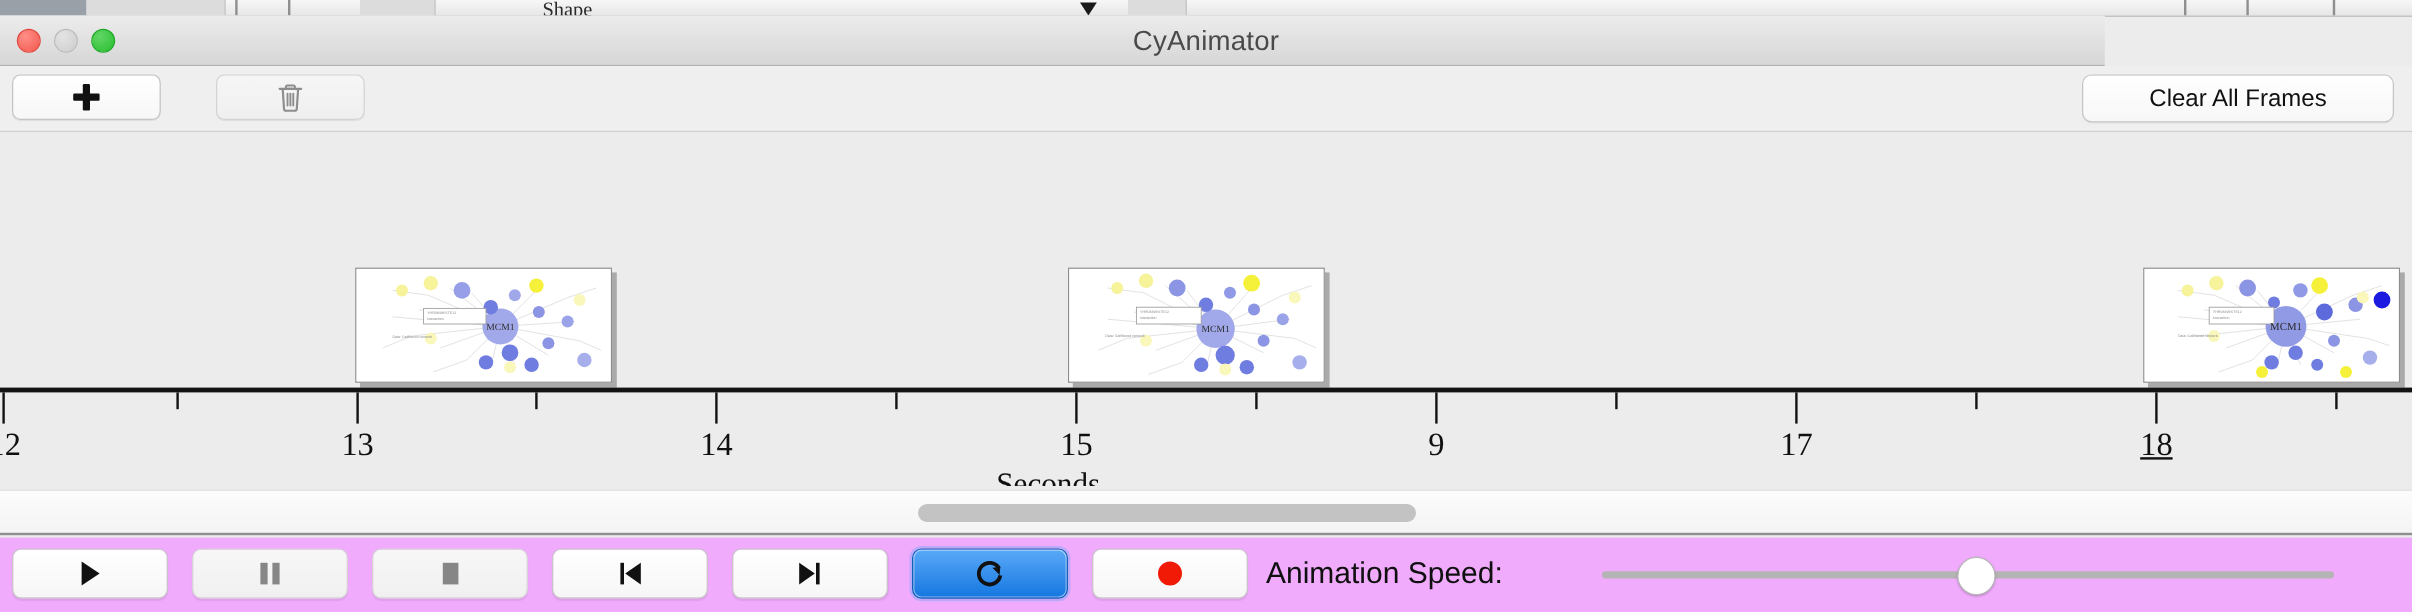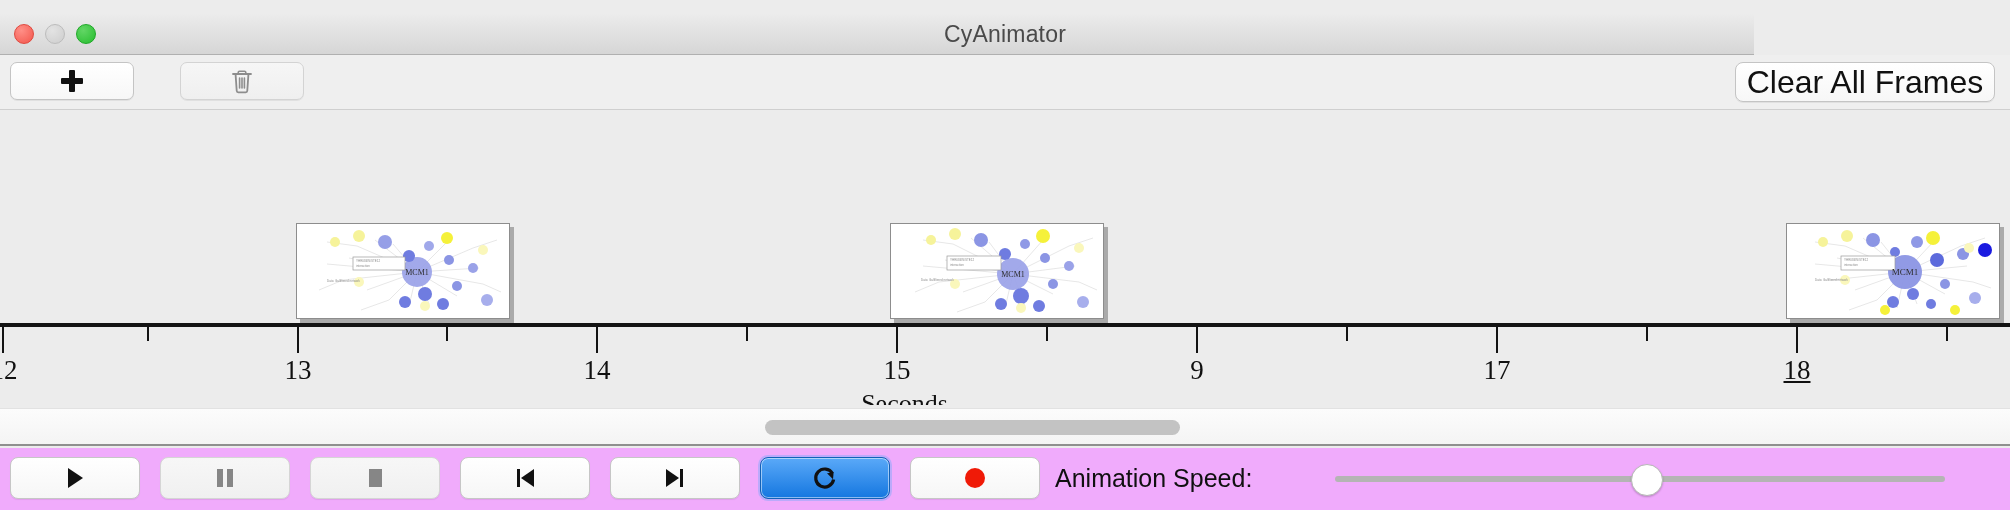--- a/index.html
+++ b/index.html
@@ -104,21 +104,21 @@
     cursor: default;
   }
   .btn.disabled {
     background: linear-gradient(#f6f6f6, #efefef);
     border-color: #d3d3d3;
   }
 
   .btn-add    { left: 10px;  top: 7px;  width: 124px; height: 38px; }
   .btn-del    { left: 180px; top: 7px;  width: 124px; height: 38px; }
   .btn-clear  { left: 1735px; top: 7px; width: 260px; height: 40px;
-                border-radius: 8px; font-size: 32px; color: #111; }
+                border-radius: 8px; font-size: 20px; color: #111; }
 
   .glyph-plus {
     position: relative; width: 26px; height: 26px;
   }
   .glyph-plus::before, .glyph-plus::after {
     content: ""; position: absolute; background: #111; border-radius: 1px;
   }
   .glyph-plus::before { left: 10px; top: 2px;  width: 6px;  height: 22px; }
   .glyph-plus::after  { left: 2px;  top: 10px; width: 22px; height: 6px;  }
 
@@ -176,21 +176,20 @@
     white-space: nowrap;
   }
   .ruler .axis-title {
     position: absolute;
     top: 66px;
     left: 0; width: 1747px;
     text-align: center;
     font-size: 26px;
     color: #101010;
     font-family: "Liberation Serif", serif;
-    margin-left: 31px;
   }
 
   
   .hscroll {
     position: absolute; left: 0; top: 408px;
     width: 2010px; height: 38px;
     background: linear-gradient(#fcfcfc, #f4f4f4);
     border-top: 1px solid #e2e2e2;
     border-bottom: 2px solid #8f8f8f;
     box-sizing: border-box;
@@ -256,20 +255,33 @@
     background: #ffffff;
     border: 1px solid #b8b8b8;
     box-shadow: 0 1px 2px rgba(0,0,0,0.22);
   }
 </style>
 </head>
 <body>
 
 <div id="app">
 
+  <div class="bg-strip">
+    <div class="bg-tab dark" style="left:0; width:72px;"></div>
+    <div class="bg-tab" style="left:72px; width:115px;"></div>
+    <div class="bg-notch" style="left:196px;"></div>
+    <div class="bg-notch" style="left:240px;"></div>
+    <div class="bg-tab" style="left:300px; width:62px;"></div>
+    <div class="bg-word" style="left:452px;">Shape</div>
+    <div class="bg-caret" style="left:900px;"></div>
+    <div class="bg-tab" style="left:940px; width:48px;"></div>
+    <div class="bg-notch" style="left:1820px;"></div>
+    <div class="bg-notch" style="left:1872px;"></div>
+    <div class="bg-notch" style="left:1944px;"></div>
+  </div>
 
   <div class="titlebar">
     <div class="traffic">
       <div class="light close"></div>
       <div class="light min"></div>
       <div class="light zoom"></div>
     </div>
     <div class="win-title">CyAnimator</div>
   </div>
 

